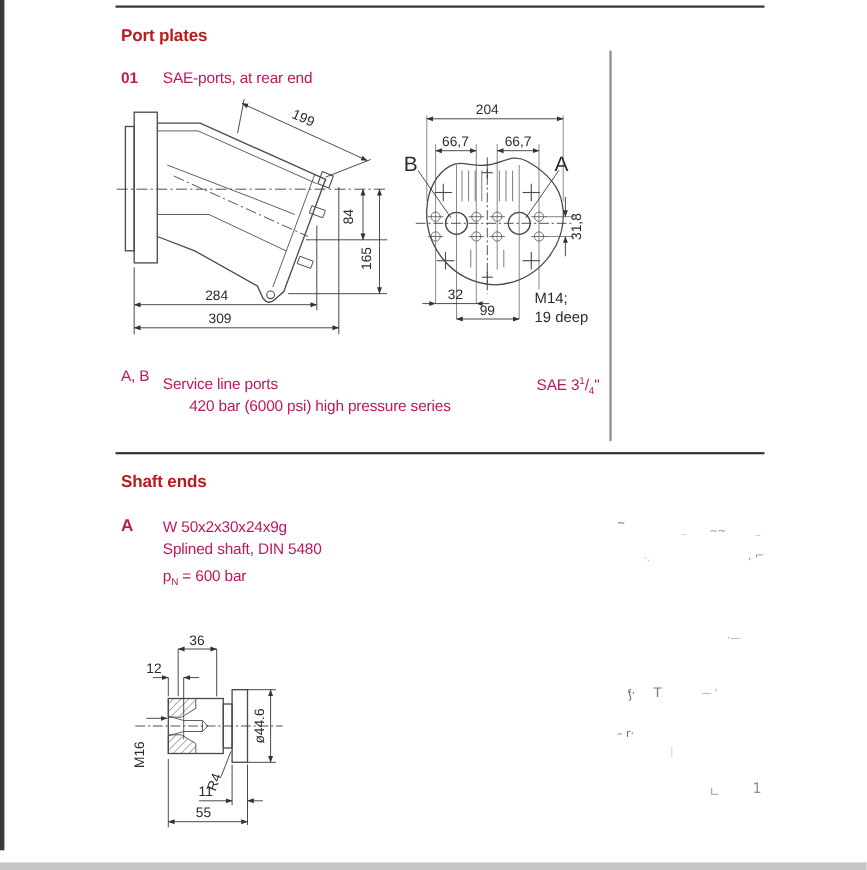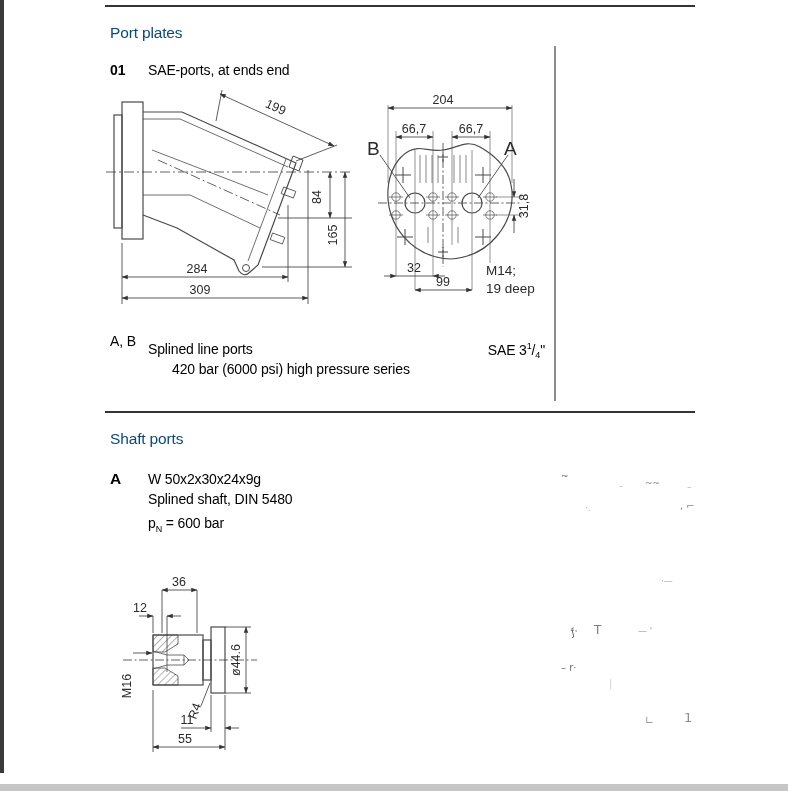--- a/index.html
+++ b/index.html
@@ -1,21 +1,21 @@
 <!DOCTYPE html>
 <html><head>
 <meta charset="utf-8">
 <style>
   html,body{margin:0;padding:0;}
   body{width:788px;height:791px;position:relative;background:#ffffff;overflow:hidden;
        font-family:"Liberation Sans",sans-serif;}
   .abs{position:absolute;}
-  .t{position:absolute;white-space:nowrap;color:#000000;
+  .t{position:absolute;white-space:nowrap;color:#be185d;
      font:14px/1.15 "Liberation Sans",sans-serif;letter-spacing:-0.15px;}
-  .h{font-size:15.5px;font-weight:normal;color:#0c4a6e;}
+  .h{font-size:15.5px;font-weight:bold;color:#b91c1c;}
   .b{font-weight:bold;}
   .big{font-size:15.5px;font-weight:bold;}
   sup{font-size:9px;vertical-align:super;}
   sub{font-size:9px;vertical-align:sub;}
   .rule{position:absolute;background:#333;height:2px;}
   .vdiv{position:absolute;background:#8c8c8c;width:2px;}
   .edge-left{position:absolute;left:0;top:0;width:4px;height:773px;background:#3a3a3a;}
   .strip-bottom{position:absolute;left:0;top:784px;width:788px;height:7px;background:#c6c6c6;}
   .frag{position:absolute;color:#333;font-family:"DejaVu Sans",sans-serif;white-space:nowrap;}
   svg{position:absolute;overflow:visible;}
@@ -27,28 +27,28 @@
 <body>
 
 <div class="edge-left"></div>
 <div class="strip-bottom"></div>
 <div class="rule" style="left:105px;top:5px;width:590px;"></div>
 <div class="vdiv" style="left:554px;top:46px;height:355px;"></div>
 <div class="rule" style="left:105px;top:411px;width:590px;"></div>
 
 <div class="t h" style="left:110px;top:24px;">Port plates</div>
 <div class="t b" style="left:110px;top:62px;">01</div>
-<div class="t" style="left:148px;top:62px;">SAE-ports, at ends end</div>
+<div class="t" style="left:148px;top:62px;">SAE-ports, at rear end</div>
 
 <div class="t" style="left:110px;top:333px;">A, B</div>
-<div class="t" style="left:148px;top:341px;">Splined line ports</div>
+<div class="t" style="left:148px;top:341px;">Service line ports</div>
 <div class="t" style="left:148px;top:361px;margin-left:24px;">420 bar (6000 psi) high pressure series</div>
 <div class="t" style="left:455px;top:341px;width:90px;text-align:right;"><span>SAE 3</span><sup>1</sup><span>/</span><sub>4</sub><span>"</span></div>
 
-<div class="t h" style="left:110px;top:430px;">Shaft ports</div>
+<div class="t h" style="left:110px;top:430px;">Shaft ends</div>
 <div class="t big" style="left:110px;top:470px;">A</div>
 <div class="t" style="left:148px;top:491px;">Splined shaft, DIN 5480</div>
 <div class="t" style="left:148px;top:471px;">W 50x2x30x24x9g</div>
 <div class="t" style="left:148px;top:515px;"><span>p</span><sub>N</sub><span> = 600 bar</span></div>
 
 <svg class="abs" style="left:100px;top:85px;" width="260" height="225" viewBox="0 0 260 225">
   <defs>
     <marker id="ar" viewBox="0 0 10 10" refX="9" refY="5" markerWidth="8" markerHeight="8" orient="auto-start-reverse">
       <path d="M0,1.5 L9.5,5 L0,8.5 z" fill="#333"></path>
     </marker>

